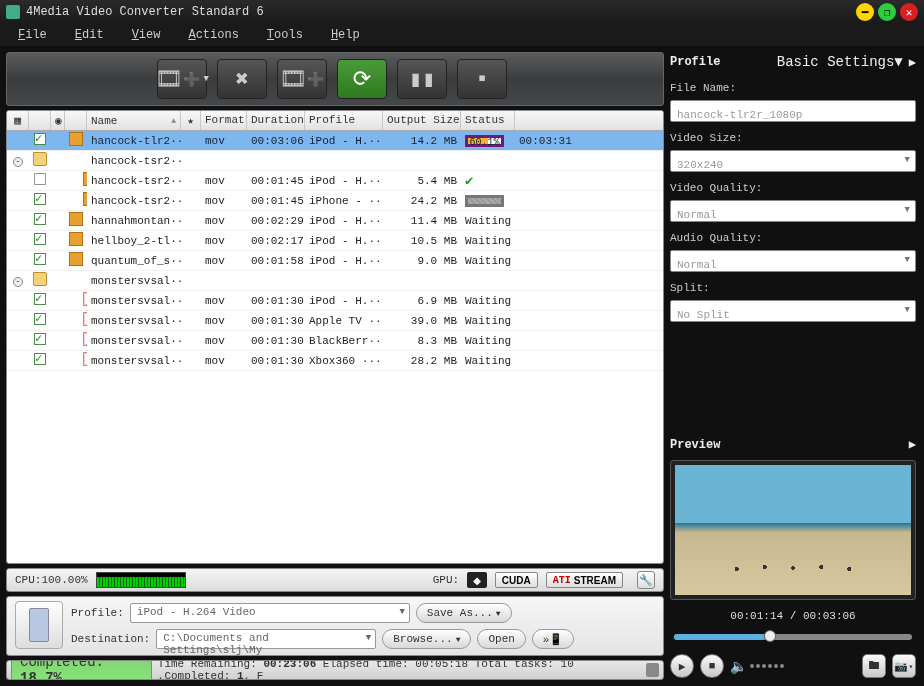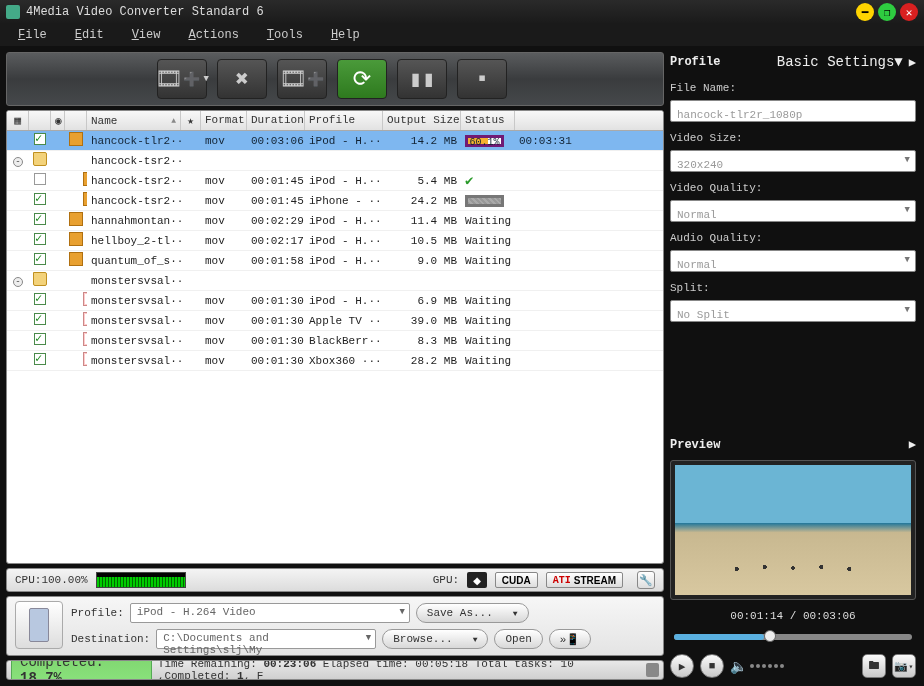--- a/index.html
+++ b/index.html
@@ -72,21 +72,21 @@
 .badge.cuda { background: linear-gradient(#fff,#ddd); color: #000; font-weight: bold; border: 1px solid #888; }
 .wrench { margin-left: 6px; width: 18px; height: 18px; background: linear-gradient(#fff,#ddd); border: 1px solid #888; border-radius: 3px; display: flex; align-items: center; justify-content: center; font-size: 11px; cursor: pointer; }
 
 .bottompanel { height: 60px; background: linear-gradient(#f6f6f6,#e4e4e4); border: 1px solid #888; border-radius: 3px; display: flex; padding: 4px 8px; gap: 8px; font-size: 11px; color: #333; }
 .bottompanel .dev { width: 48px; height: 48px; background: linear-gradient(#fff,#ddd); border: 1px solid #aaa; border-radius: 4px; display: flex; align-items: center; justify-content: center; }
 .bottompanel .dev .ipod { width: 20px; height: 34px; background: #b8c8e0; border: 1px solid #889; border-radius: 2px; }
 .bottompanel .fields { flex: 1; display: flex; flex-direction: column; gap: 6px; justify-content: center; }
 .bottompanel .frow { display: flex; align-items: center; gap: 6px; }
 .bottompanel .combo { flex: 1; height: 20px; background: #fff; border: 1px solid #999; border-radius: 2px; padding: 2px 18px 2px 6px; color: #666; position: relative; }
 .bottompanel .combo::after { content: "▼"; position: absolute; right: 4px; top: 3px; font-size: 9px; color: #666; }
-.pillbtn { height: 20px; padding: 0 10px; background: linear-gradient(#fff,#d8d8d8); border: 1px solid #999; border-radius: 10px; font-size: 11px; display: flex; align-items: center; cursor: pointer; gap: 20px; }
+.pillbtn { height: 20px; padding: 0 10px; background: linear-gradient(#fff,#d8d8d8); border: 1px solid #999; border-radius: 10px; font-size: 11px; display: flex; align-items: center; cursor: pointer; gap: 3px; }
 .pillbtn .sm { font-size: 8px; }
 
 .statusbar { height: 20px; background: linear-gradient(#e8e8e8,#d0d0d0); border: 1px solid #888; border-radius: 3px; display: flex; align-items: center; font-size: 11px; color: #333; padding: 0 4px; gap: 6px; overflow: hidden; }
 .statusbar .compbadge { background: linear-gradient(#7fd46f,#8be47e); border: 1px solid #5a5; border-radius: 9px; padding: 1px 8px; font-size: 14px; }
 .statusbar .ic { width: 14px; height: 14px; background: #888; border-radius: 2px; }
 
 .rhead { display: flex; align-items: center; font-size: 12px; color: #eee; padding: 2px 0; font-family: sans-serif; }
 .rhead .title { font-weight: bold; }
 .rhead .more { margin-left: auto; font-size: 14px; cursor: pointer; }
 .rhead .arrowr { margin-left: 6px; font-size: 12px; cursor: pointer; }

